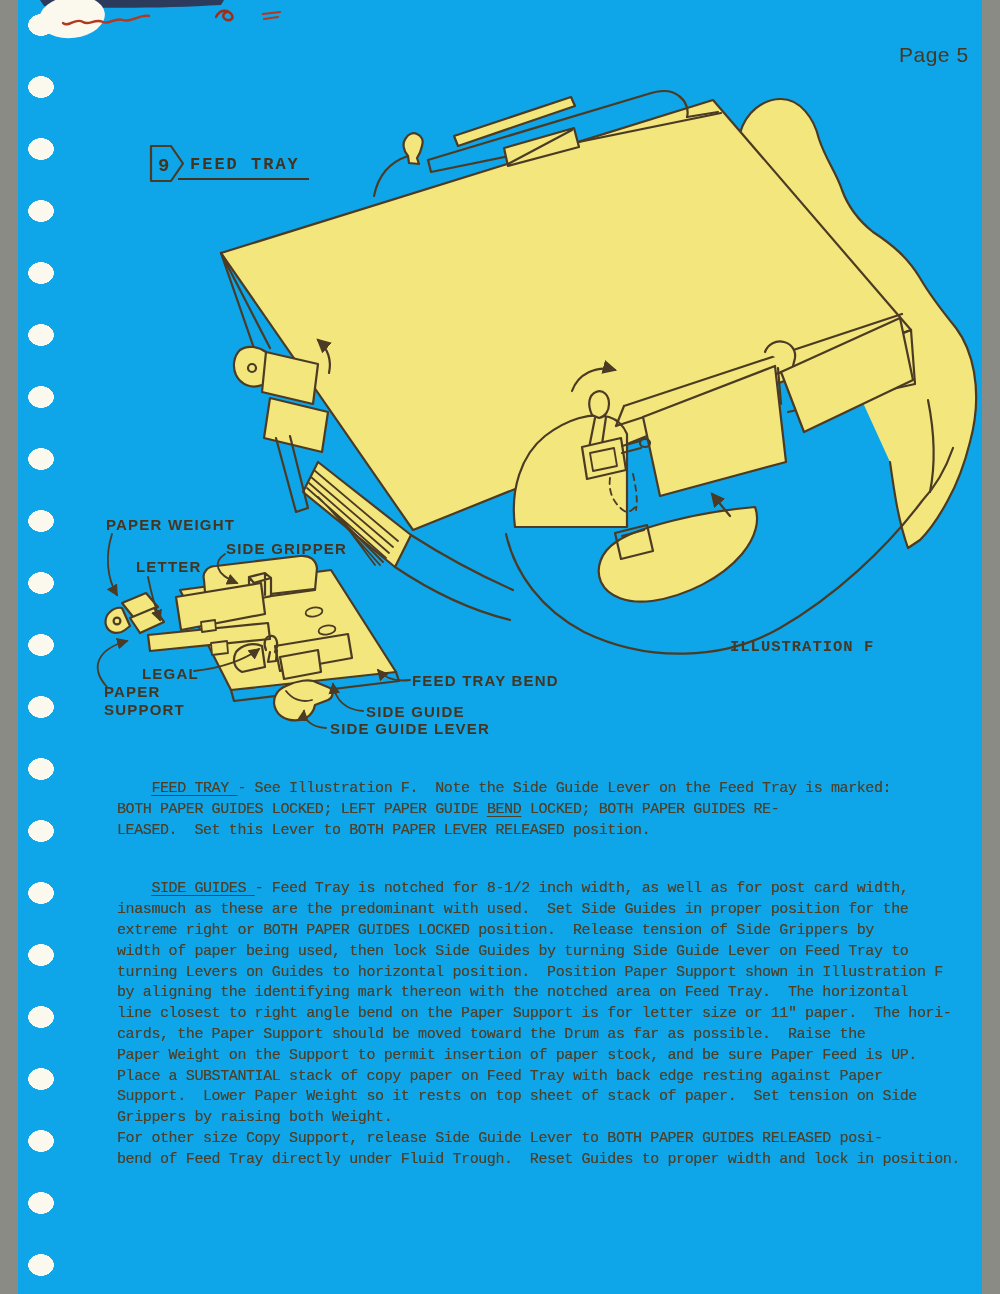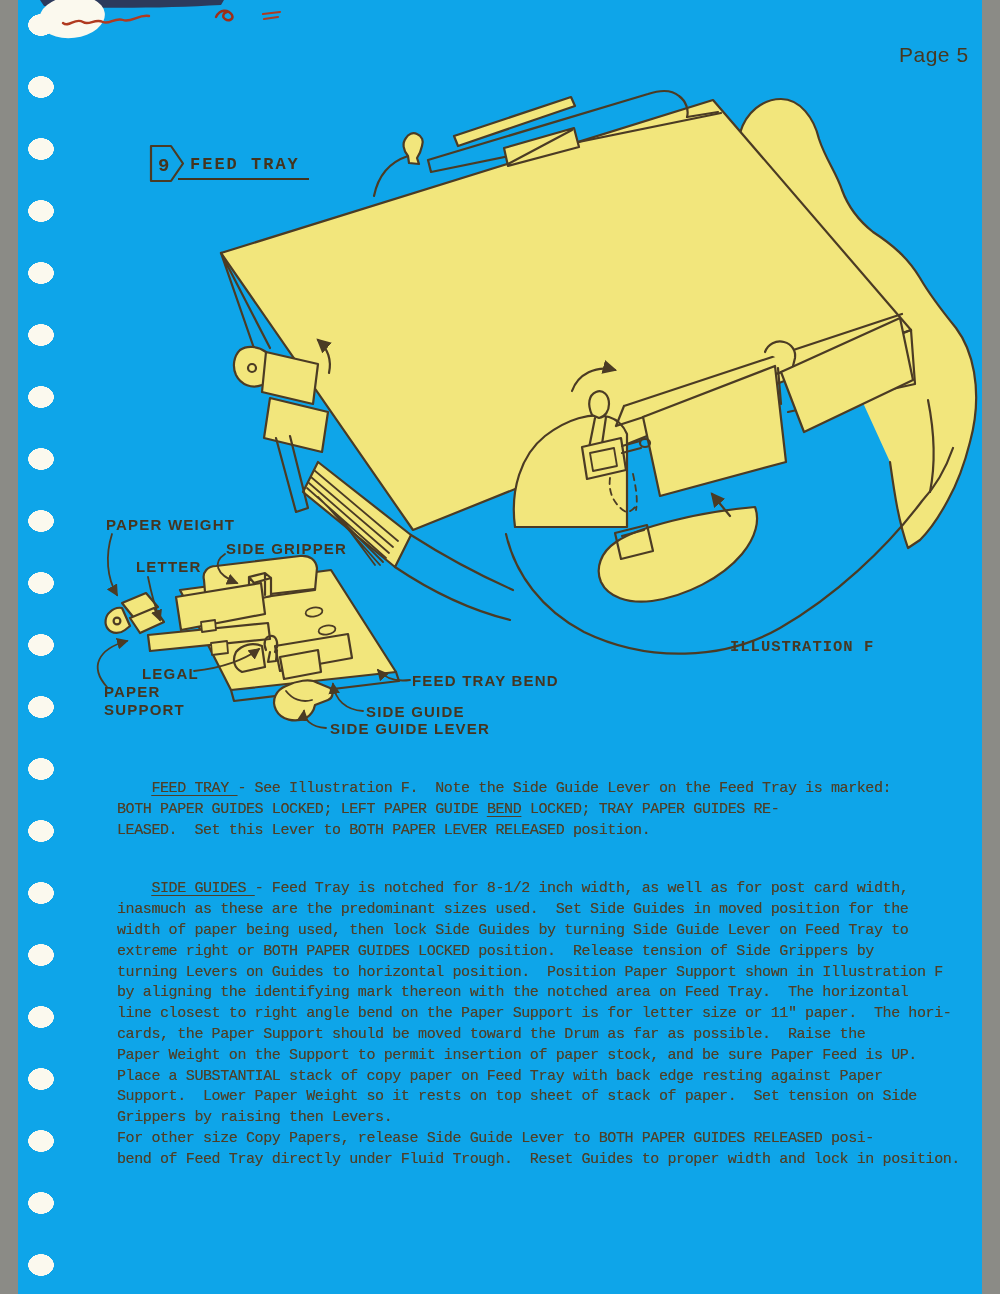--- a/index.html
+++ b/index.html
@@ -184,33 +184,33 @@
       <text class="fig-label" x="394" y="686">FEED TRAY BEND</text>
       <text class="fig-label" x="348" y="717">SIDE GUIDE</text>
       <text class="fig-label" x="312" y="734">SIDE GUIDE LEVER</text>
       <text class="cap-label" x="712" y="651">ILLUSTRATION F</text>
     </g>
   </svg>
 
   <div class="body-text">
       <div class="para">
         <div class="tline"><span>    </span><span class="u">FEED TRAY </span><span>- See Illustration F.  Note the Side Guide Lever on the Feed Tray is marked:</span></div>
-        <div class="tline"><span>BOTH PAPER GUIDES LOCKED; LEFT PAPER GUIDE </span><span class="u">BEND</span><span> LOCKED; TRAY PAPER GUIDES RE-</span></div>
+        <div class="tline"><span>BOTH PAPER GUIDES LOCKED; LEFT PAPER GUIDE </span><span class="u">BEND</span><span> LOCKED; BOTH PAPER GUIDES RE-</span></div>
         <div class="tline"><span>LEASED.  Set this Lever to BOTH PAPER LEVER RELEASED position.</span></div>
       </div>
       <div class="para">
         <div class="tline"><span>    </span><span class="u">SIDE GUIDES </span><span>- Feed Tray is notched for 8-1/2 inch width, as well as for post card width,</span></div>
-        <div class="tline"><span>inasmuch as these are the predominant sizes used.  Set Side Guides in moved position for the</span></div>
+        <div class="tline"><span>inasmuch as these are the predominant with used.  Set Side Guides in proper position for the</span></div>
+        <div class="tline"><span>extreme right or BOTH PAPER GUIDES LOCKED position.  Release tension of Side Grippers by</span></div>
         <div class="tline"><span>width of paper being used, then lock Side Guides by turning Side Guide Lever on Feed Tray to</span></div>
-        <div class="tline"><span>extreme right or BOTH PAPER GUIDES LOCKED position.  Release tension of Side Grippers by</span></div>
         <div class="tline"><span>turning Levers on Guides to horizontal position.  Position Paper Support shown in Illustration F</span></div>
         <div class="tline"><span>by aligning the identifying mark thereon with the notched area on Feed Tray.  The horizontal</span></div>
         <div class="tline"><span>line closest to right angle bend on the Paper Support is for letter size or 11" paper.  The hori-</span></div>
         <div class="tline"><span>cards, the Paper Support should be moved toward the Drum as far as possible.  Raise the</span></div>
         <div class="tline"><span>Paper Weight on the Support to permit insertion of paper stock, and be sure Paper Feed is UP.</span></div>
         <div class="tline"><span>Place a SUBSTANTIAL stack of copy paper on Feed Tray with back edge resting against Paper</span></div>
         <div class="tline"><span>Support.  Lower Paper Weight so it rests on top sheet of stack of paper.  Set tension on Side</span></div>
-        <div class="tline"><span>Grippers by raising then Levers.</span></div>
-        <div class="tline"><span>For other size Copy Papers, release Side Guide Lever to BOTH PAPER GUIDES RELEASED posi-</span></div>
+        <div class="tline"><span>Grippers by raising both Weight.</span></div>
+        <div class="tline"><span>For other size Copy Support, release Side Guide Lever to BOTH PAPER GUIDES RELEASED posi-</span></div>
         <div class="tline"><span>bend of Feed Tray directly under Fluid Trough.  Reset Guides to proper width and lock in position.</span></div>
       </div>
     </div>
 </div>
 
 </body></html>

